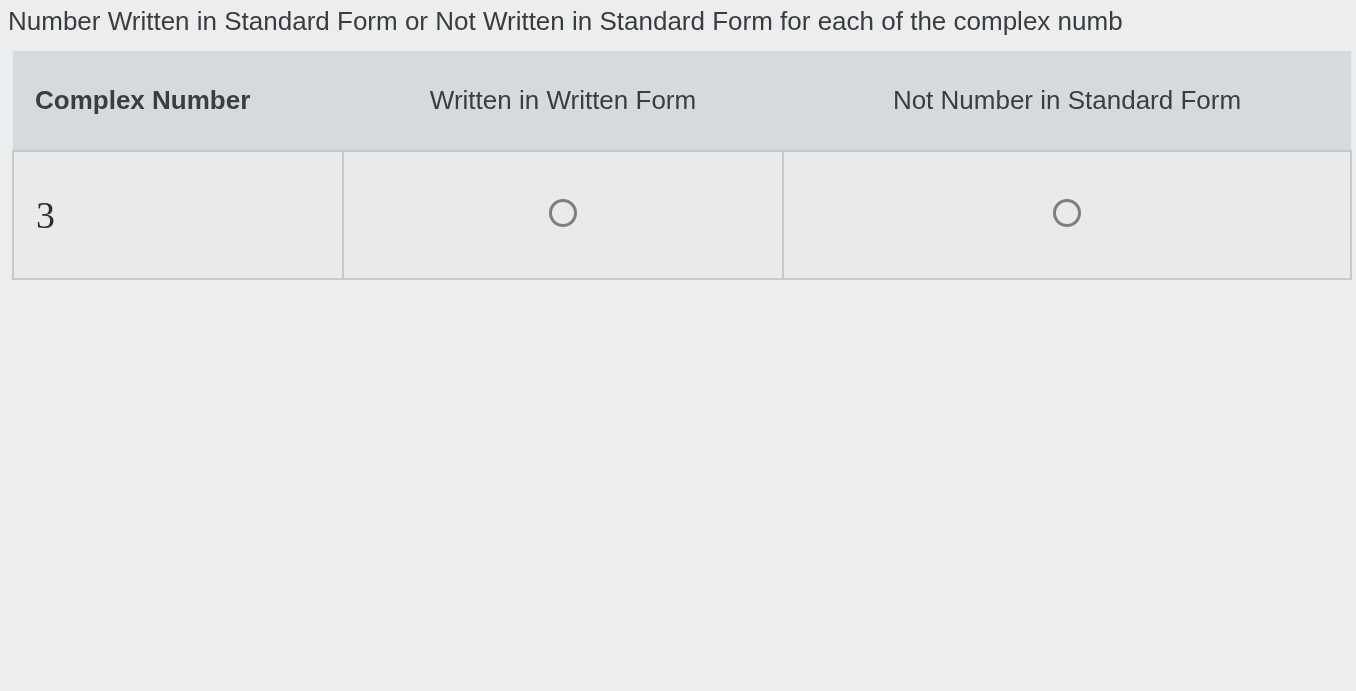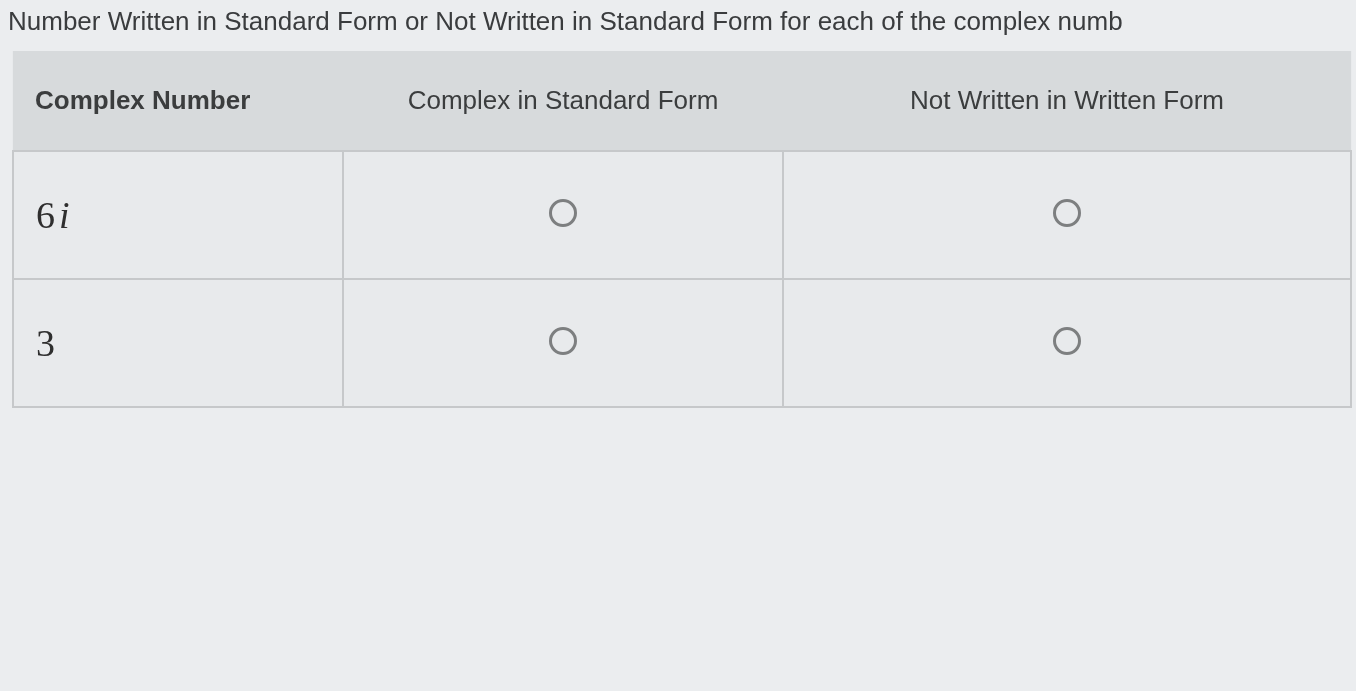--- a/index.html
+++ b/index.html
@@ -85,30 +85,25 @@
 </head>
 <body>
 
 <div class="instruction">Number Written in Standard Form or Not Written in Standard Form for each of the complex numb</div>
 
 <div class="table-wrap">
   <table>
     <thead>
       <tr>
         <th class="first-col col1">Complex Number</th>
-        <th class="col2">Complex in Standard Form</th>
-        <th class="col3">Not Written in Written Form</th>
+        <th class="col2">Written in Written Form</th>
+        <th class="col3">Not Number in Standard Form</th>
       </tr>
     </thead>
     <tbody>
-      <tr>
-        <td class="first-col col1">6<span class="italic-i">i</span></td>
-        <td class="col2"><span class="radio-circle"></span></td>
-        <td class="col3"><span class="radio-circle"></span></td>
-      </tr>
       <tr>
         <td class="first-col col1">3</td>
         <td class="col2"><span class="radio-circle"></span></td>
         <td class="col3"><span class="radio-circle"></span></td>
       </tr>
     </tbody>
   </table>
 </div>
 
 </body></html>

